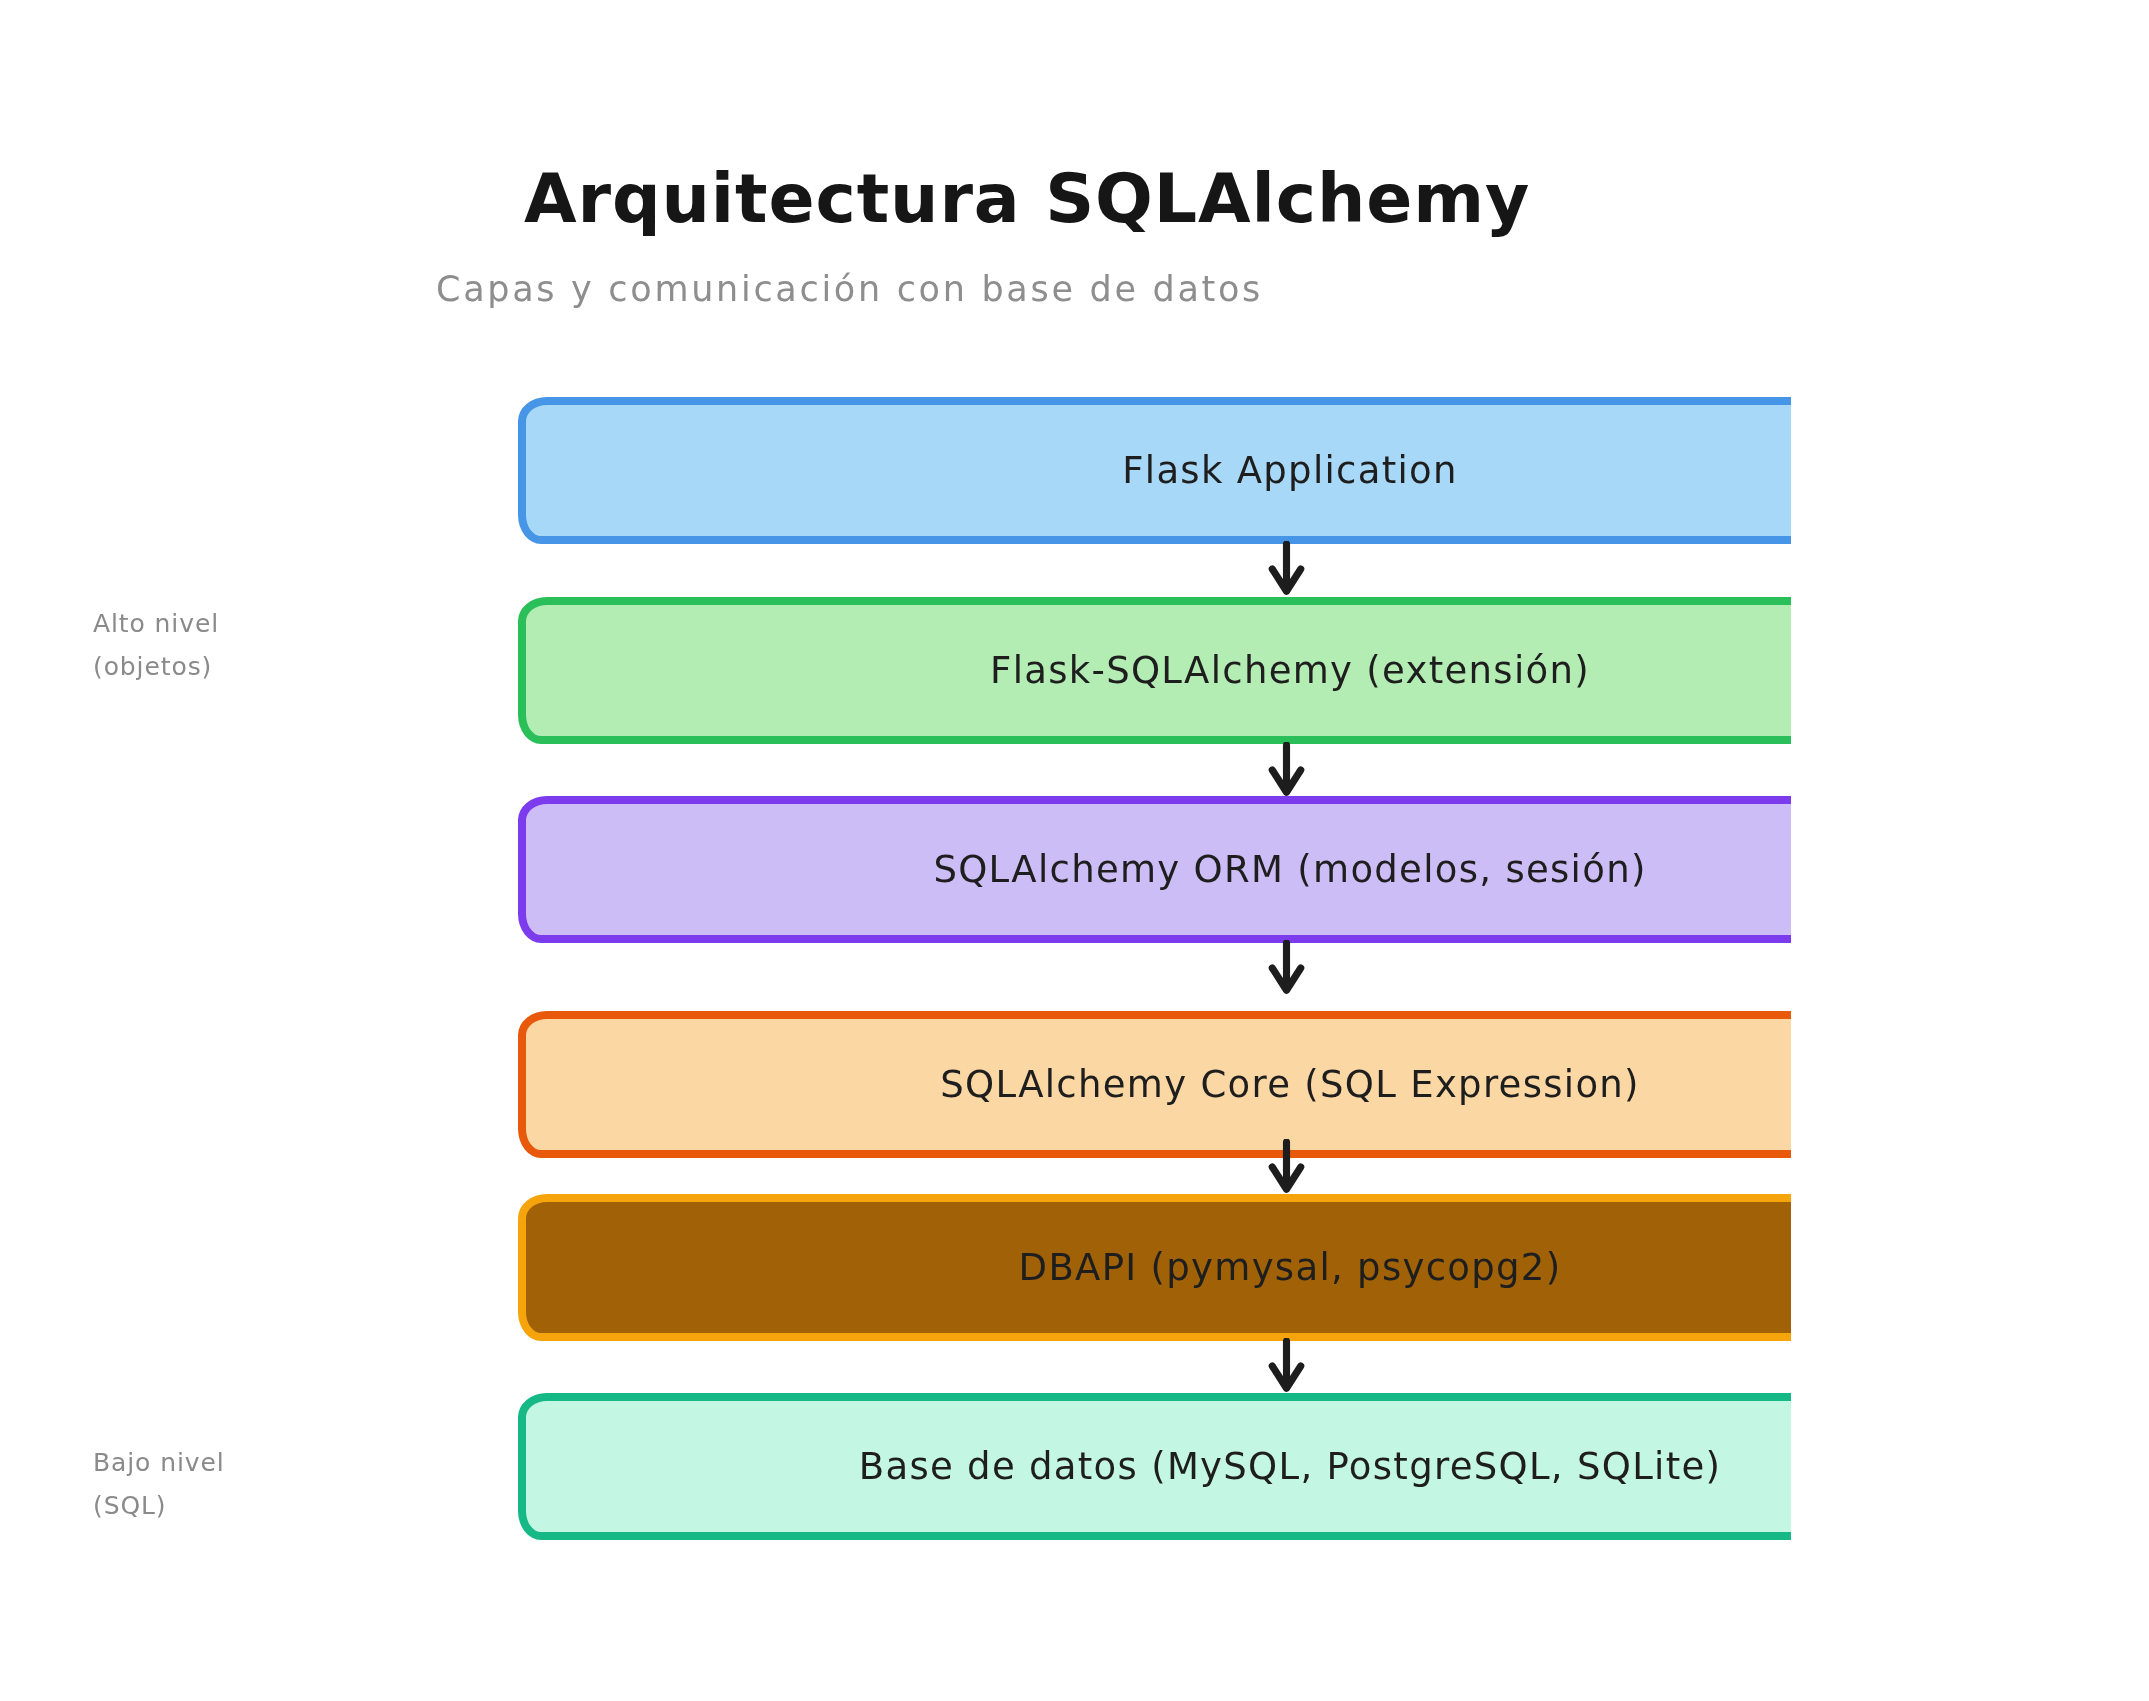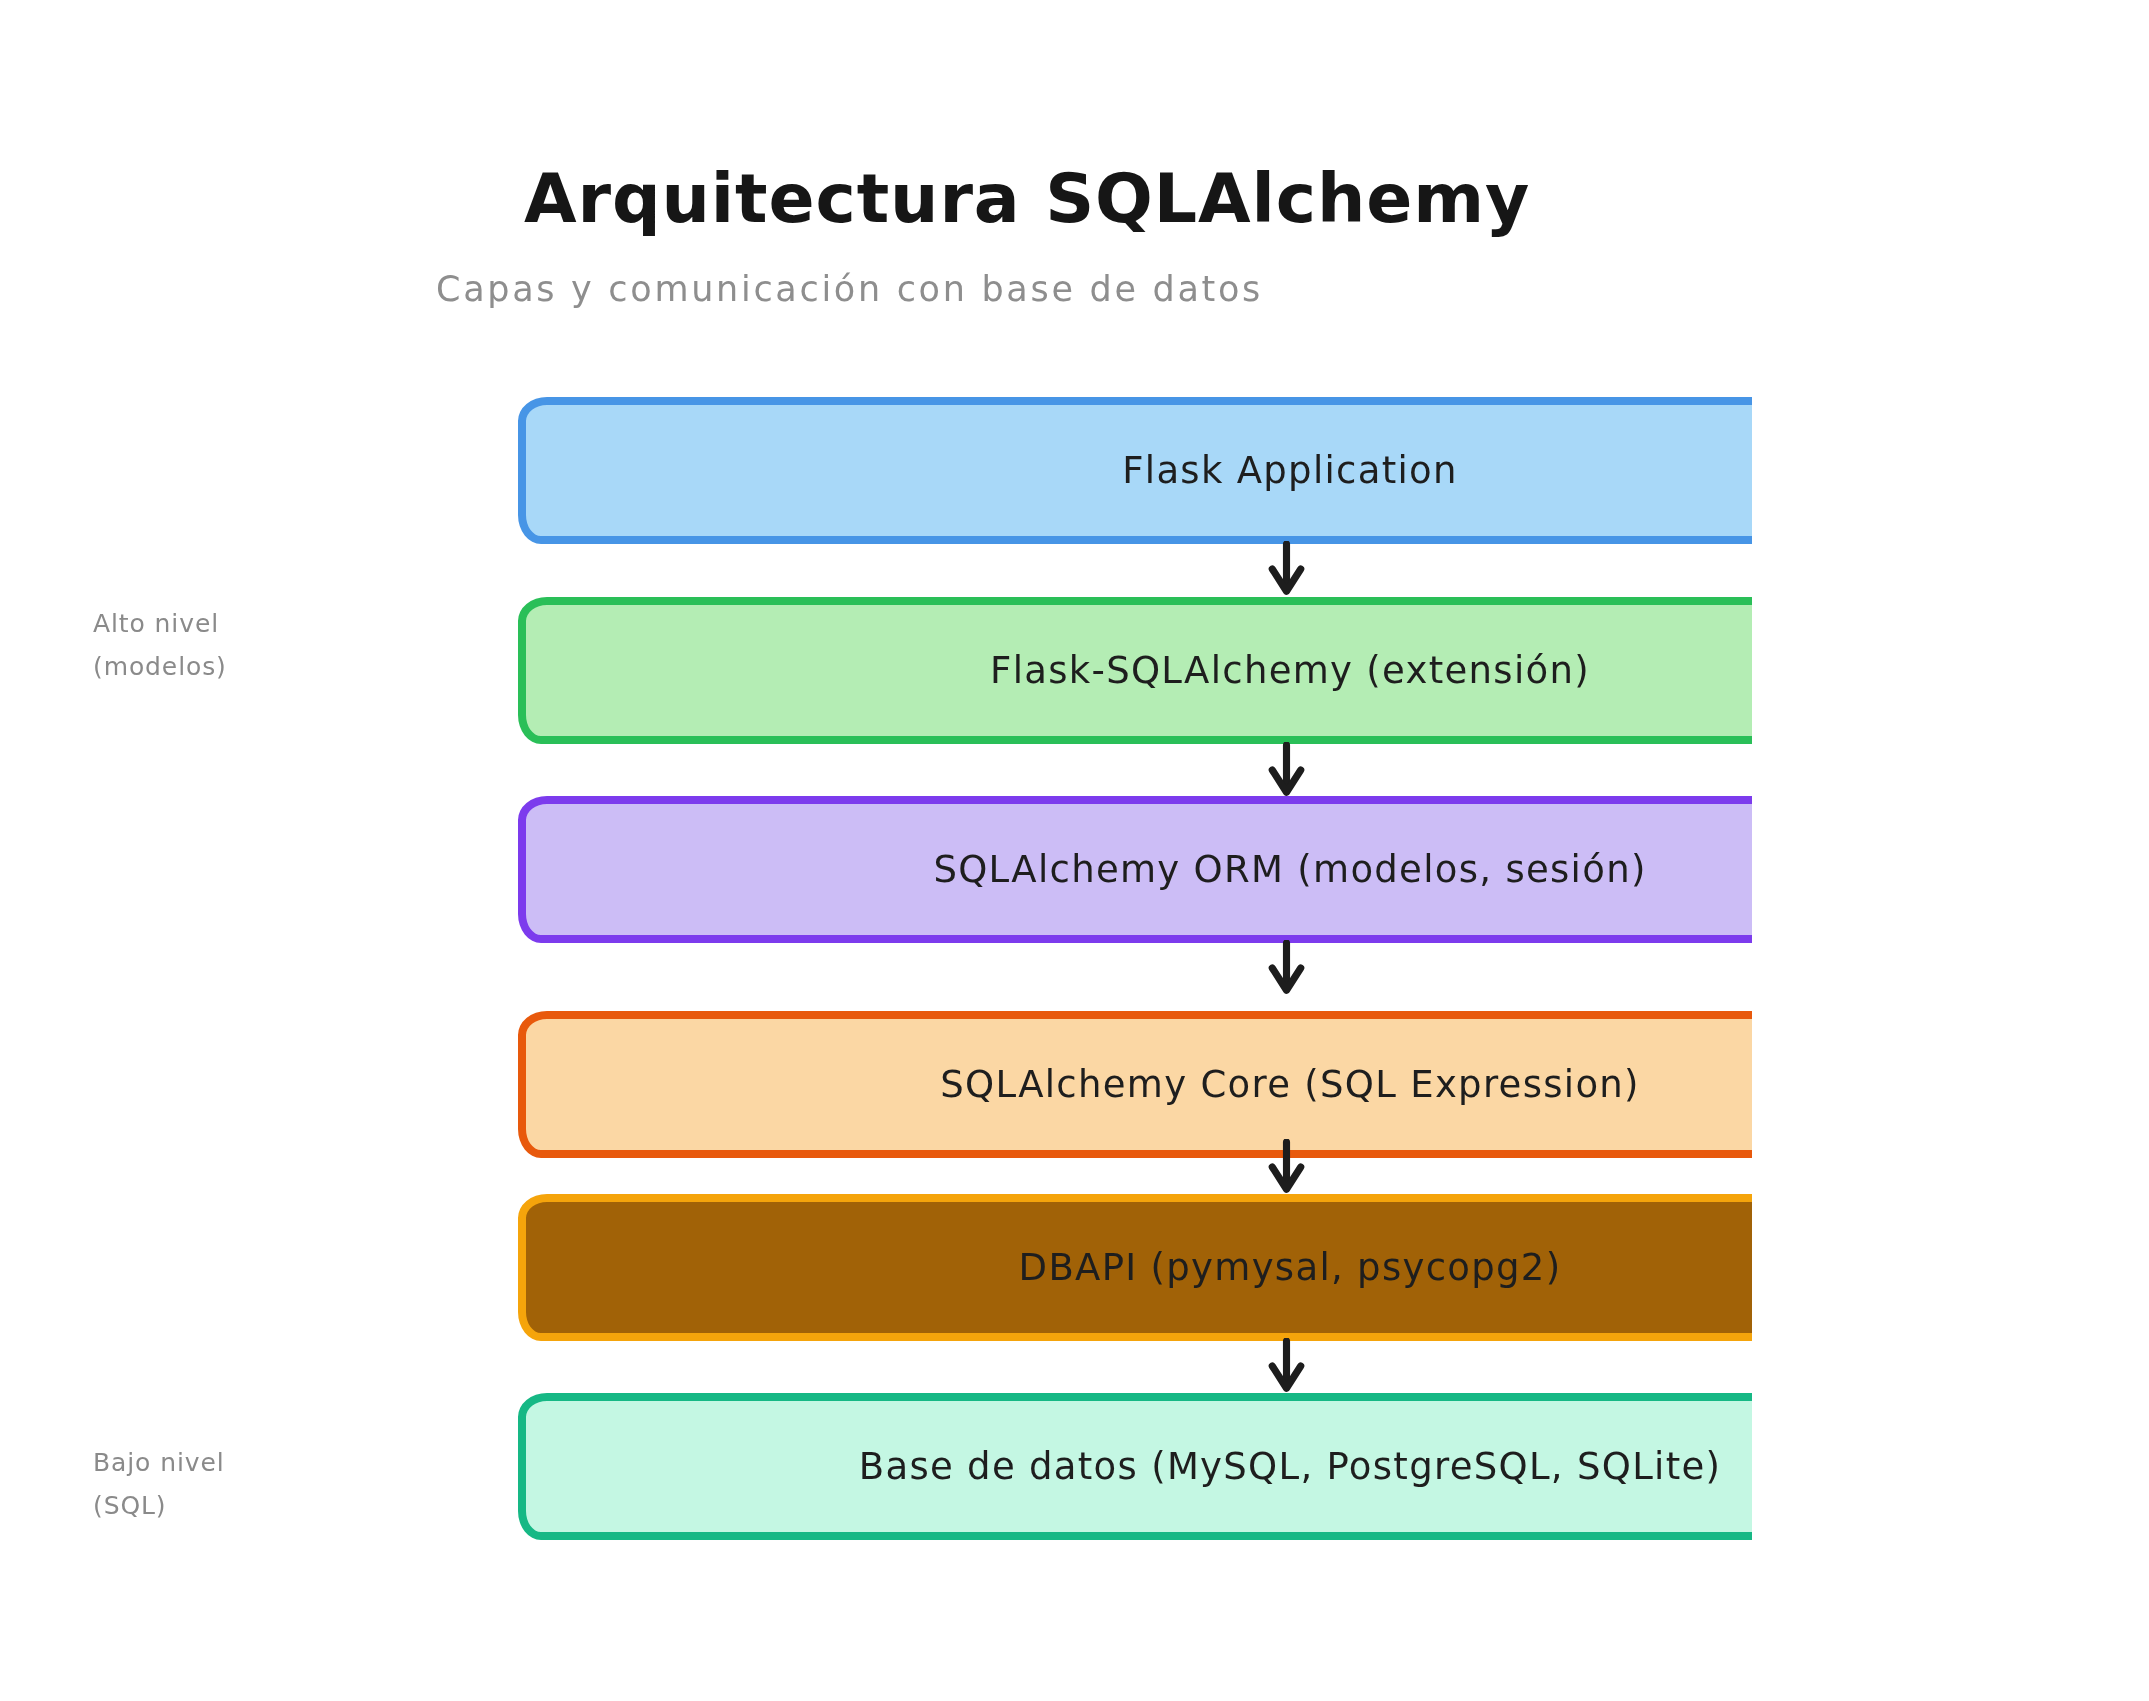--- a/index.html
+++ b/index.html
@@ -7,20 +7,21 @@
     padding: 0;
     background: #ffffff;
   }
   .canvas {
     position: relative;
     width: 1752px;
     height: 1702px;
     background: #ffffff;
     overflow: hidden;
     font-family: "DejaVu Sans", "Liberation Sans", sans-serif;
+    padding-left: 39px;
   }
   .title {
     position: absolute;
     left: 524px;
     top: 159px;
     font-size: 68px;
     font-weight: 700;
     color: #161616;
     letter-spacing: 0.9px;
     white-space: nowrap;
@@ -87,21 +88,21 @@
 </head>
 <body>
 
 <div class="canvas">
 
   <div class="title">Arquitectura SQLAlchemy</div>
   <div class="subtitle">Capas y comunicación con base de datos</div>
 
   <div class="side-label side-label-high">
     <div>Alto nivel</div>
-    <div>(modelos)</div>
+    <div>(objetos)</div>
   </div>
 
   <div class="side-label side-label-low">
     <div>Bajo nivel</div>
     <div>(SQL)</div>
   </div>
 
   <div class="layer layer-1" style="background: rgb(168, 216, 248); border-color: rgb(71, 149, 230);">
     <span class="layer-label">Flask Application</span>
   </div>

